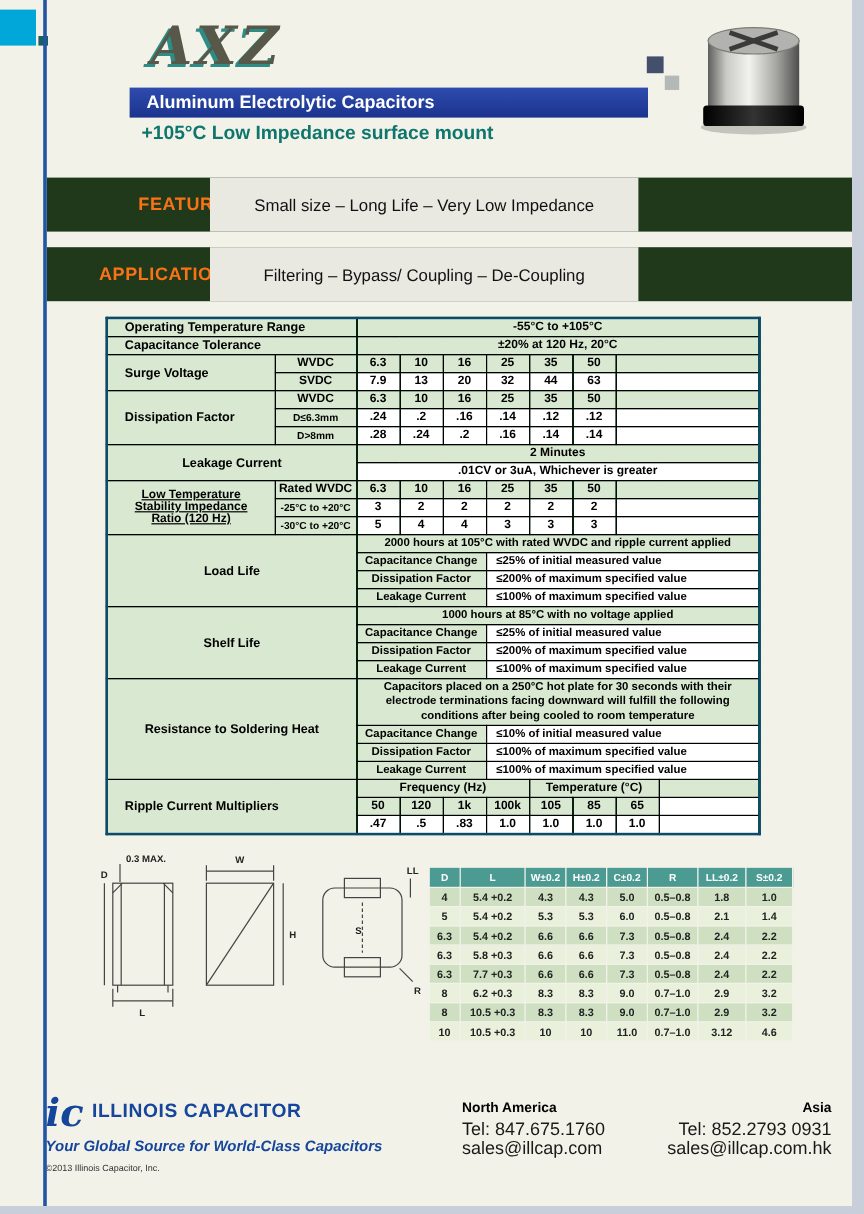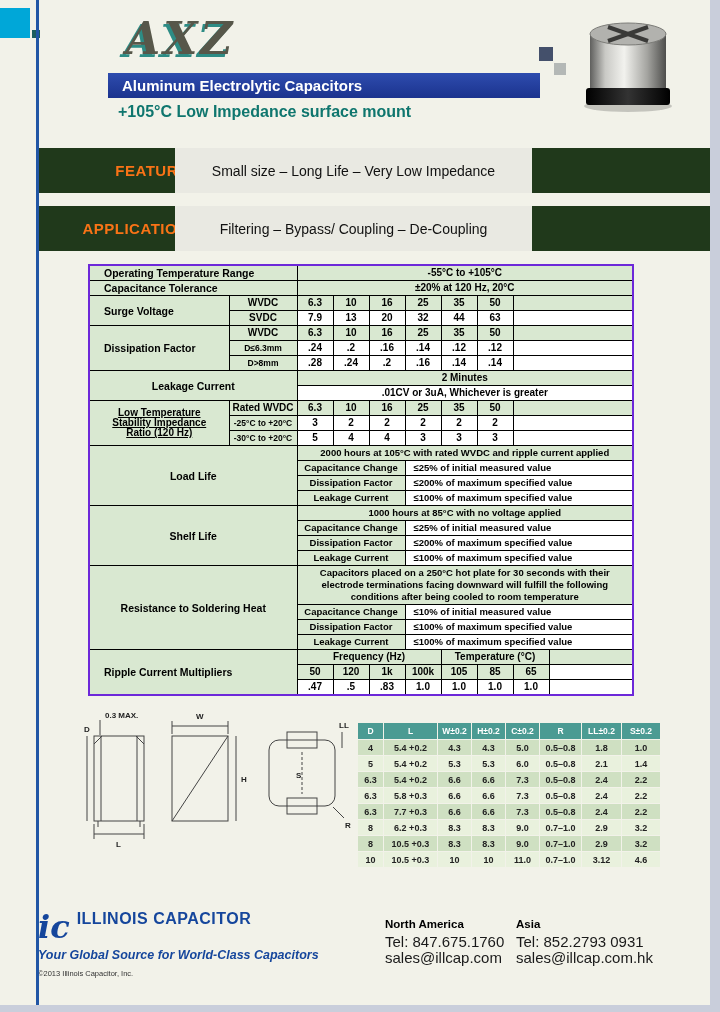--- a/index.html
+++ b/index.html
@@ -26,21 +26,21 @@
 
   
   .band { position:absolute; left:39px; right:0; height:45px; background:#20391b; }
   .band-label { position:absolute; left:0; top:0; width:160px; height:45px; line-height:45px;
                 text-align:right; color:#f97316; font-weight:bold; font-size:15px; letter-spacing:0.5px; }
   .band-box { position:absolute; left:136px; top:0; width:357px; height:45px; background:#e9e9e2;
               display:flex; align-items:center; justify-content:center; font-size:14px; color:#111; }
 
   
   .spec { position:absolute; left:88px; top:264px; border-collapse:collapse; table-layout:fixed;
-          width:544px; border:2px solid #6d28d9; background:#14532d; }
+          width:544px; border:2px solid #0c4a6e; background:#14532d; }
   .spec td { border:1px solid #000; font-size:10px; font-weight:bold; color:#000; text-align:center;
              vertical-align:middle; padding:1px 2px; line-height:12px; background:#fff; overflow:hidden; }
   .spec td.g     { background:#d9e8d1; }
   .spec td.lbl   { text-align:left; padding-left:14px; font-size:10.5px; }
   .spec td.clbl  { font-size:10.5px; }
   .spec td.ltlbl { font-size:10px; padding:0 22px; line-height:10px;text-decoration:underline; }
   .spec td.sm    { font-size:8.5px; }
   .spec td.desc  { font-size:9.5px; }
   .spec td.sub   { font-size:9.5px; }
   .spec td.lft   { text-align:left; padding-left:8px; }
@@ -52,21 +52,21 @@
   
   .dims { position:absolute; left:357px; top:722px; border-collapse:collapse; table-layout:fixed; width:303px; }
   .dims th { background:#4b9b93; color:#fff; font-size:8.5px; font-weight:bold; padding:3px 0;
              border:1px solid #f2f2e9; text-align:center; }
   .dims td { font-size:9px; font-weight:bold; color:#222; text-align:center; padding:2.5px 0;
              border:1px solid #f2f2e9; }
   .dims tbody tr:nth-child(odd)  td { background:#cfe0c2; }
   .dims tbody tr:nth-child(even) td { background:#e9f1dd; }
 
   
-  .logo-row { position:absolute; left:38px; top:910px; display:flex; align-items:flex-start; }
+  .logo-row { position:absolute; left:38px; top:910px; display:flex; align-items:center; }
   .logo-ic { font-family:"DejaVu Serif", serif; font-style:italic; font-weight:bold;
              font-size:32px; color:#15469c; margin-right:7px; line-height:34px; }
   .logo-name { font-size:16px; font-weight:bold; color:#15469c; letter-spacing:0.5px; }
   .tagline { position:absolute; left:38px; top:948px; font-size:12.5px; font-style:italic;
              font-weight:bold; color:#15469c; }
   .copyright { position:absolute; left:38px; top:969px; font-size:7.5px; color:#333; }
   .contact { position:absolute; top:918px; }
   .contact .c-title { font-size:11.5px; font-weight:bold; color:#000; margin-bottom:4px; }
   .contact .c-line  { font-size:15px; color:#1a1a1a; line-height:16px; }
 </style>
@@ -464,21 +464,21 @@
     <span class="logo-name">ILLINOIS CAPACITOR</span>
   </div>
   <div class="tagline">Your Global Source for World-Class Capacitors</div>
   <div class="copyright">©2013 Illinois Capacitor, Inc.</div>
 
   <div class="contact" style="left:385px;">
     <div class="c-title">North America</div>
     <div class="c-line">Tel: 847.675.1760</div>
     <div class="c-line">sales@illcap.com</div>
   </div>
-  <div class="contact" style="left:516px;">
+  <div class="contact" style="left:556px;text-align:right;">
     <div class="c-title">Asia</div>
     <div class="c-line">Tel: 852.2793 0931</div>
     <div class="c-line">sales@illcap.com.hk</div>
   </div>
 
   <div class="right-strip"></div>
   <div class="bottom-strip"></div>
 </div>
 
 </body></html>

